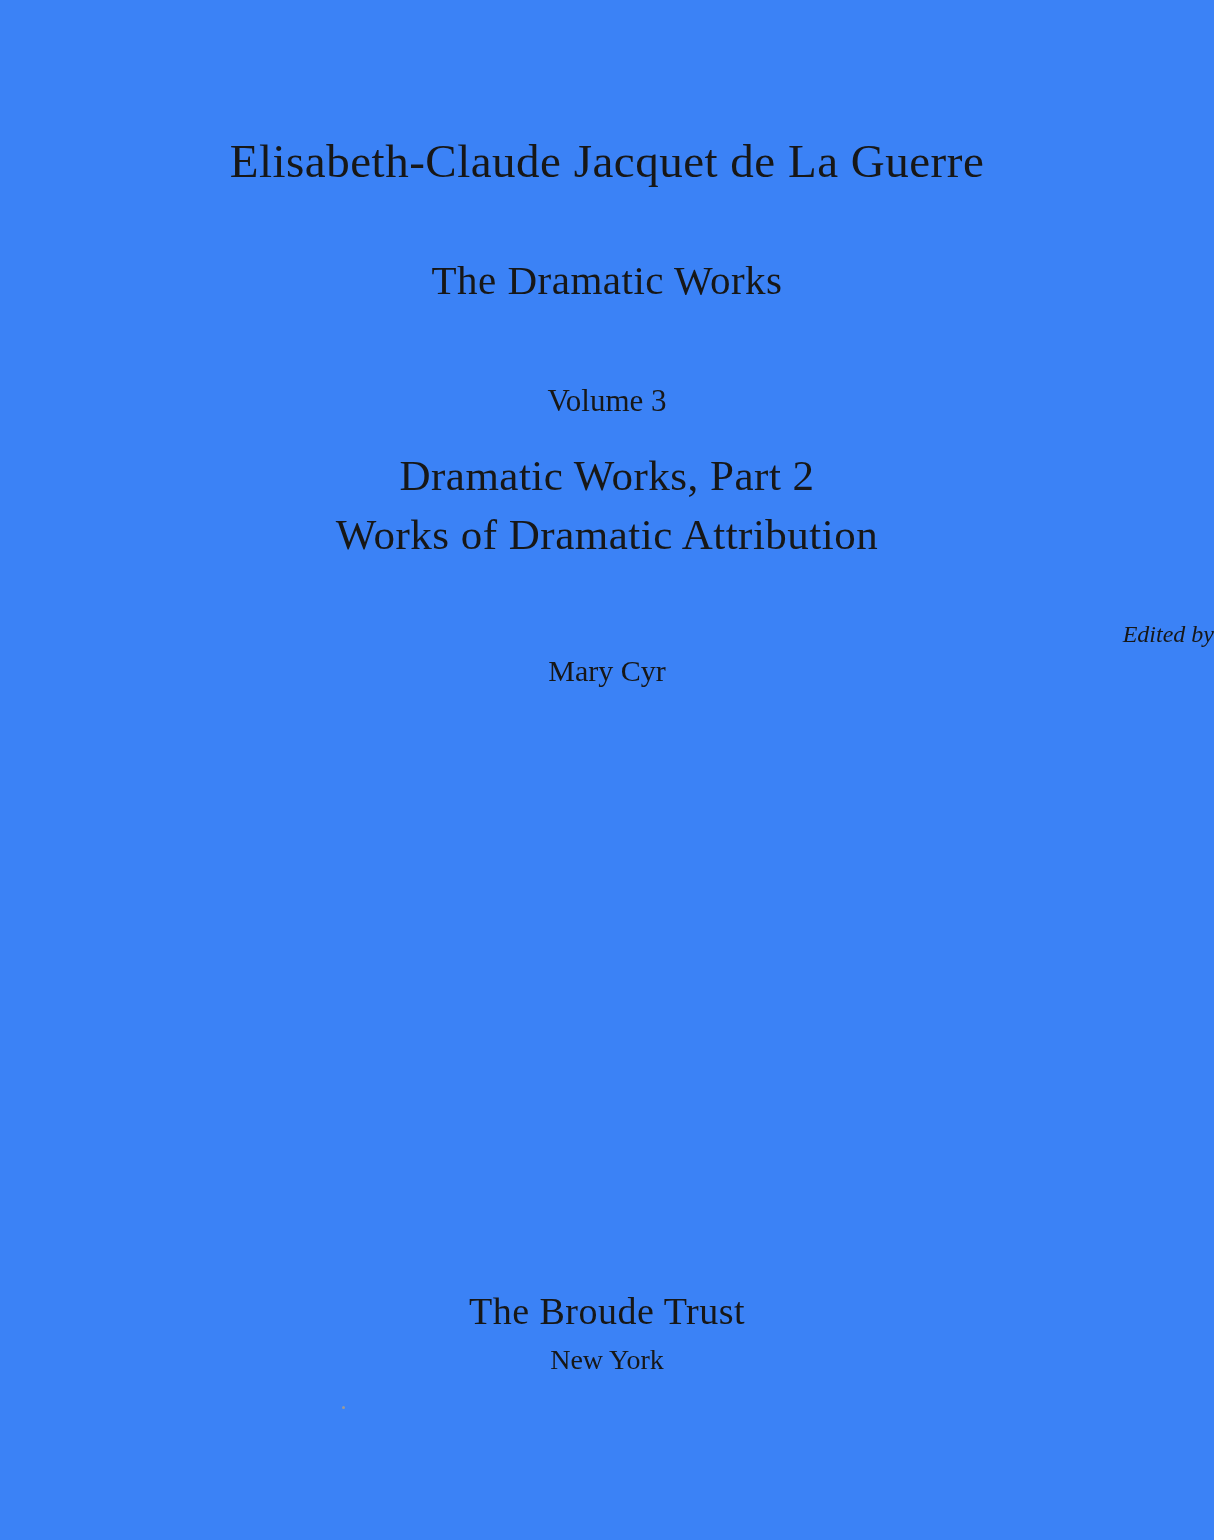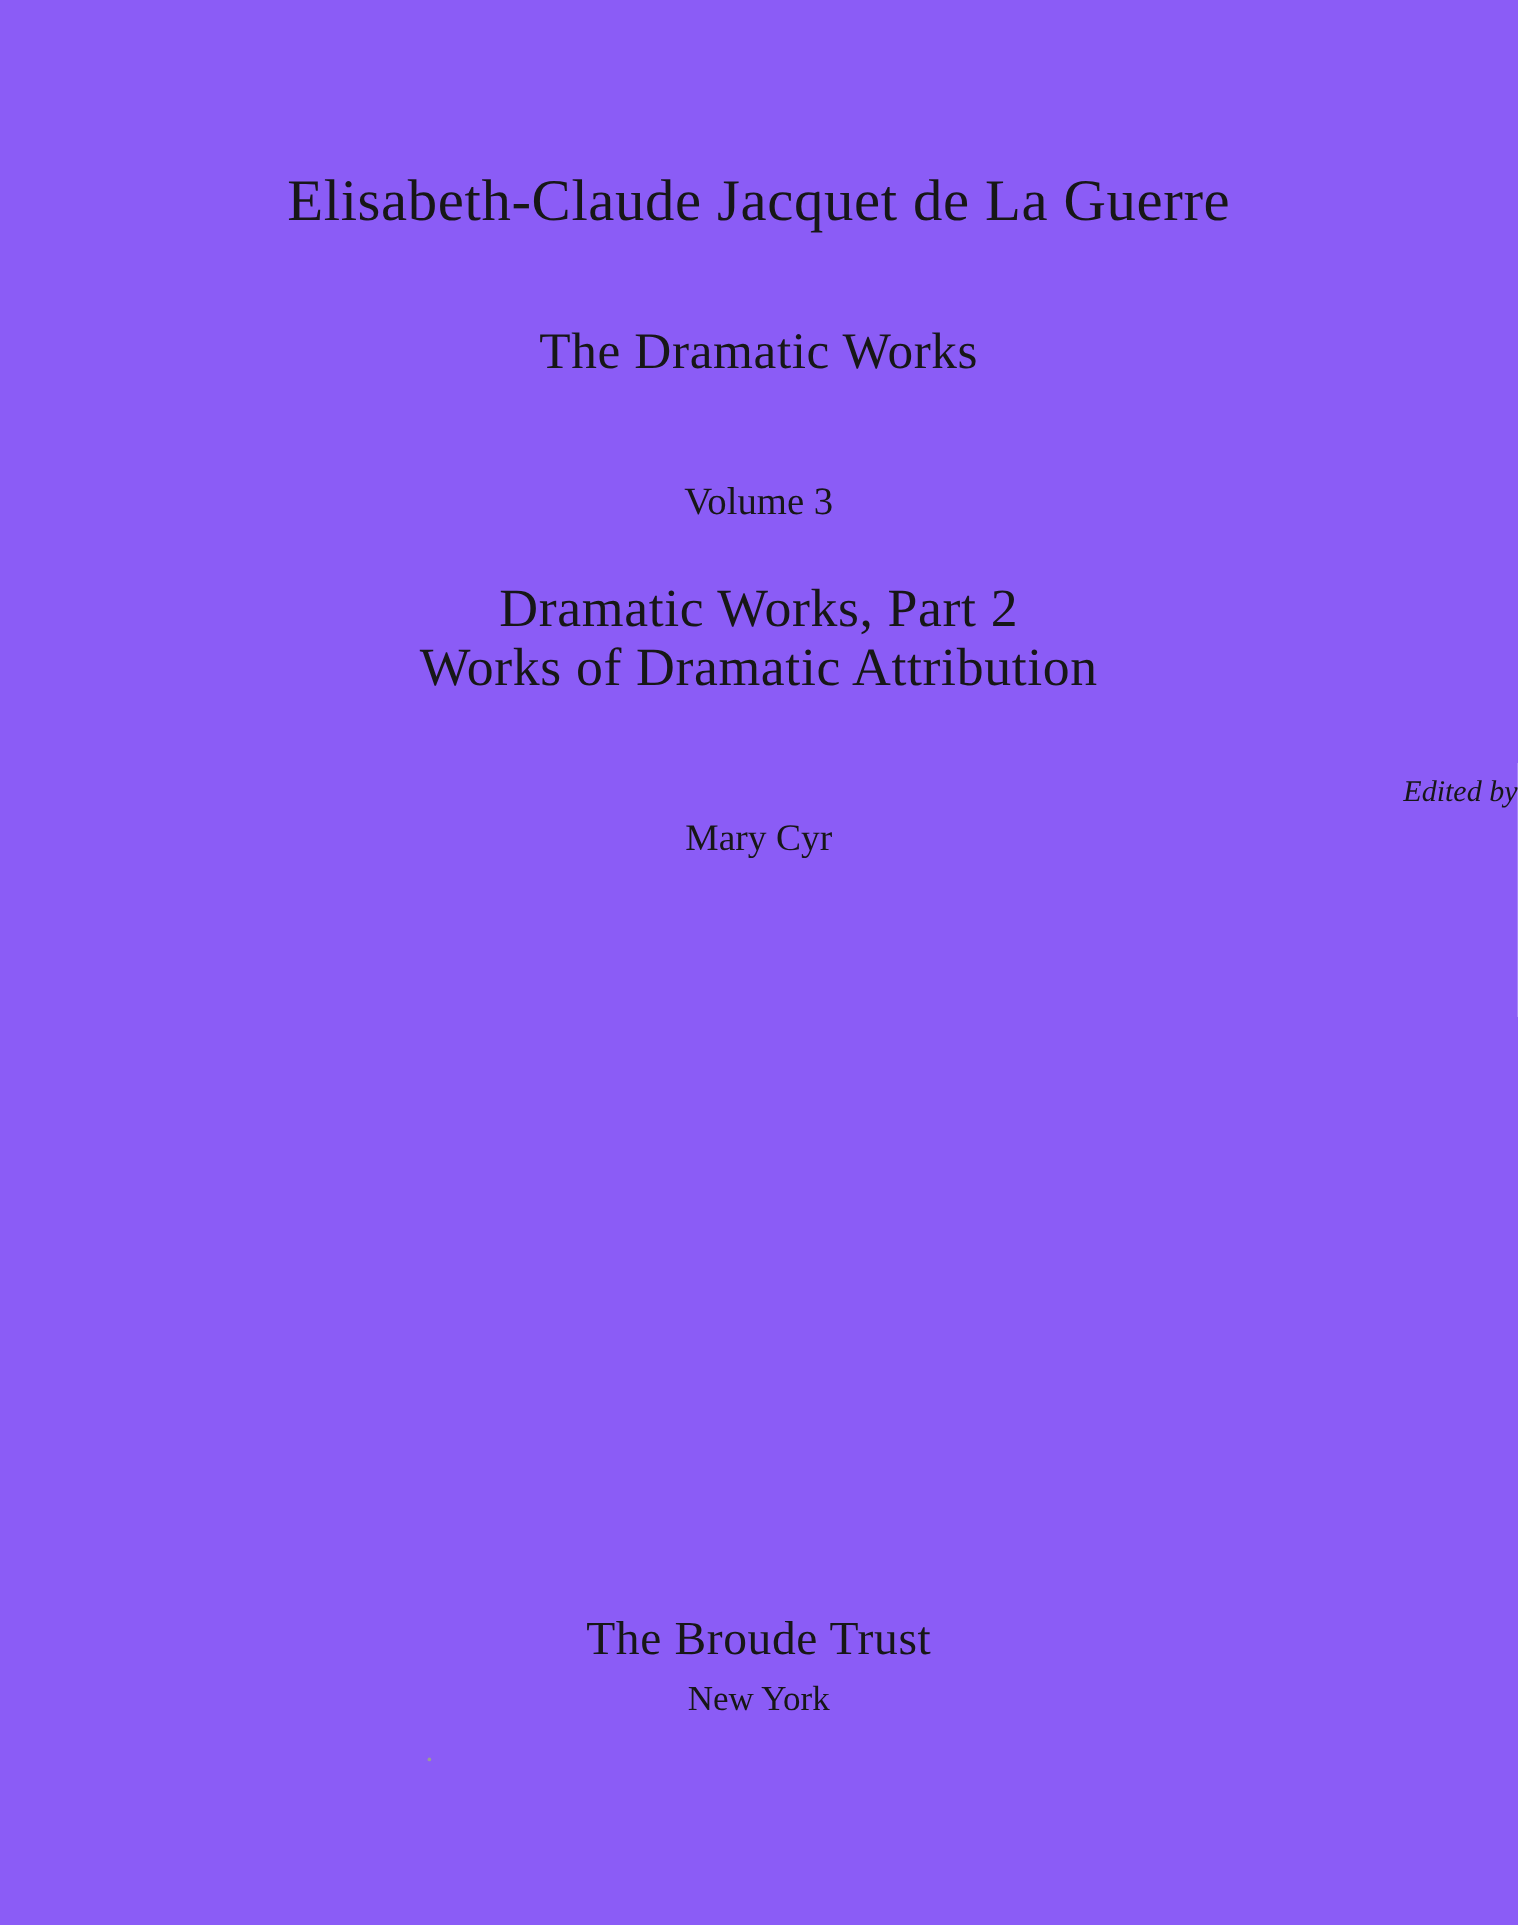--- a/index.html
+++ b/index.html
@@ -11,21 +11,21 @@
     height: 1540px;
     position: relative;
     background: #ffffff;
     font-family: "Liberation Serif", "DejaVu Serif", serif;
     color: #161616;
     overflow: hidden;
   }
   .page {
     position: absolute;
     inset: 0;
-    background: #8b5cf6;
+    background: #3b82f6;
   }
   .line {
     position: absolute;
     left: 0;
     width: 100%;
     text-align: center;
     white-space: nowrap;
     color: #171717;
   }
   .author {
@@ -39,21 +39,20 @@
     letter-spacing: 0.5px;
   }
   .volume {
     top: 383px;
     font-size: 31px;
   }
   .work-title-1 {
     top: 451px;
     font-size: 43px;
     letter-spacing: 0.5px;
-    margin-top: 12px;
   }
   .work-title-2 {
     top: 510px;
     font-size: 43px;
     letter-spacing: 0.5px;
   }
   .edited-by {
     top: 621px;
     font-size: 24px;
     font-style: italic;

